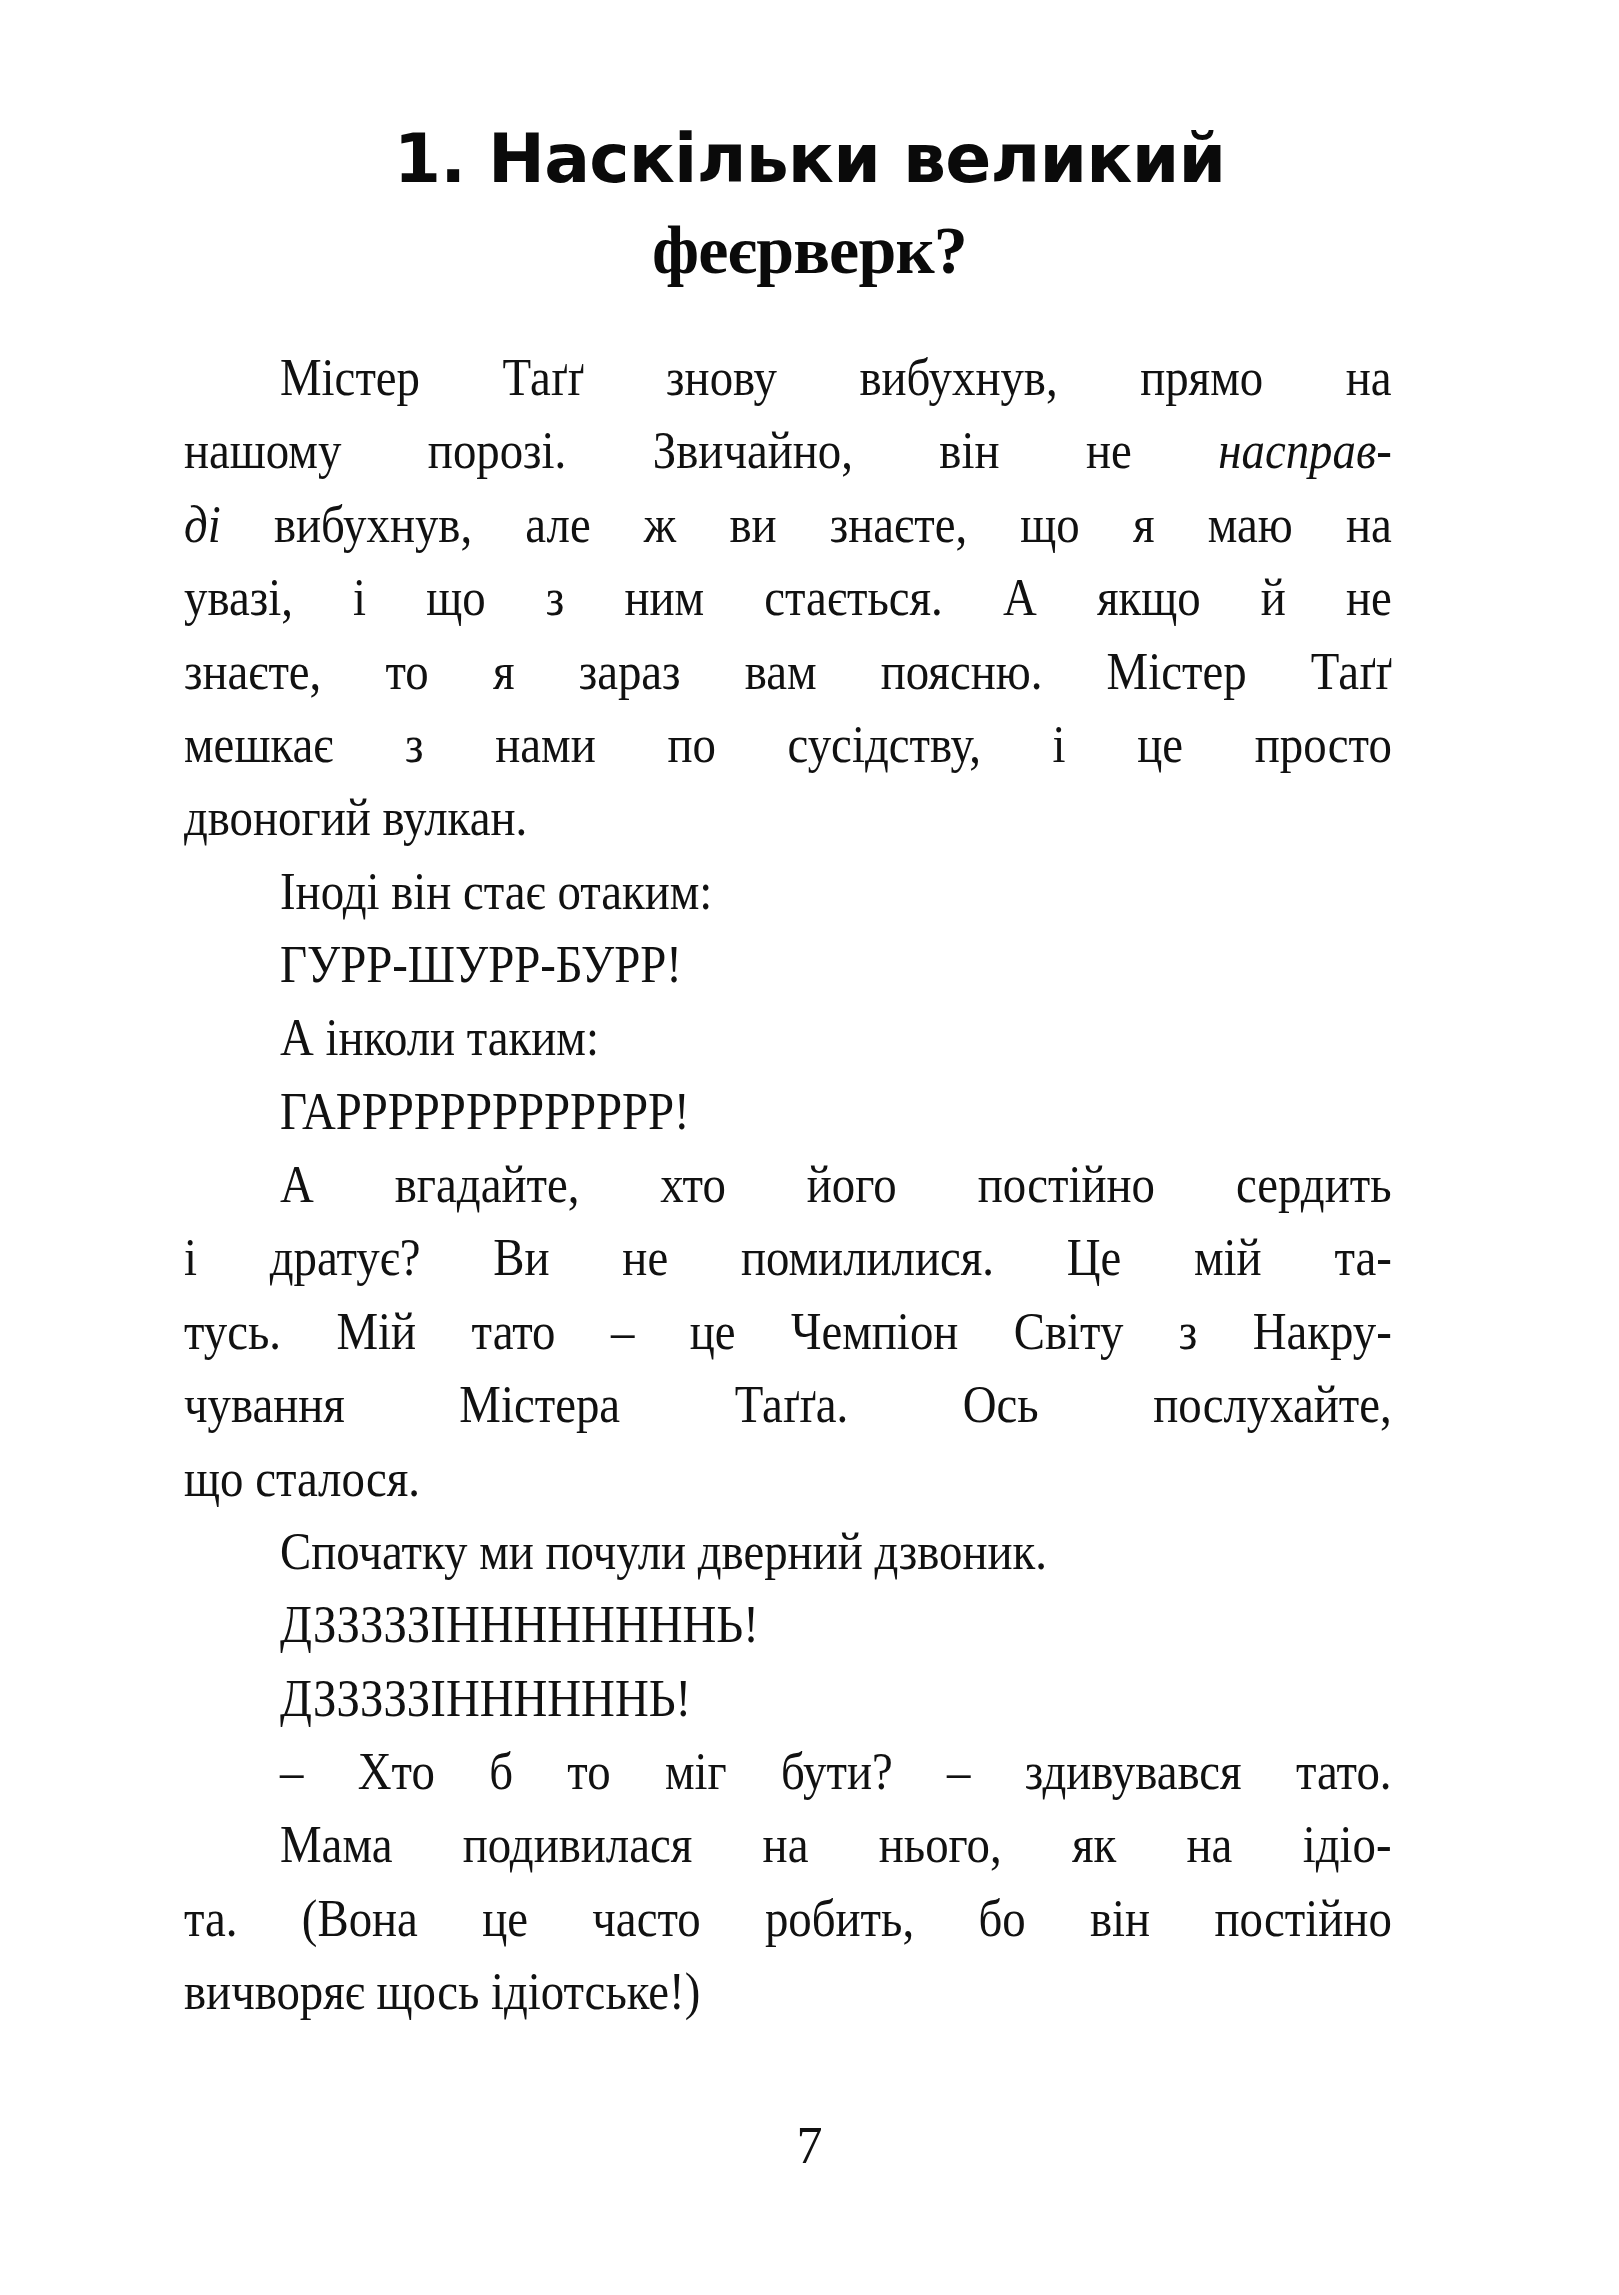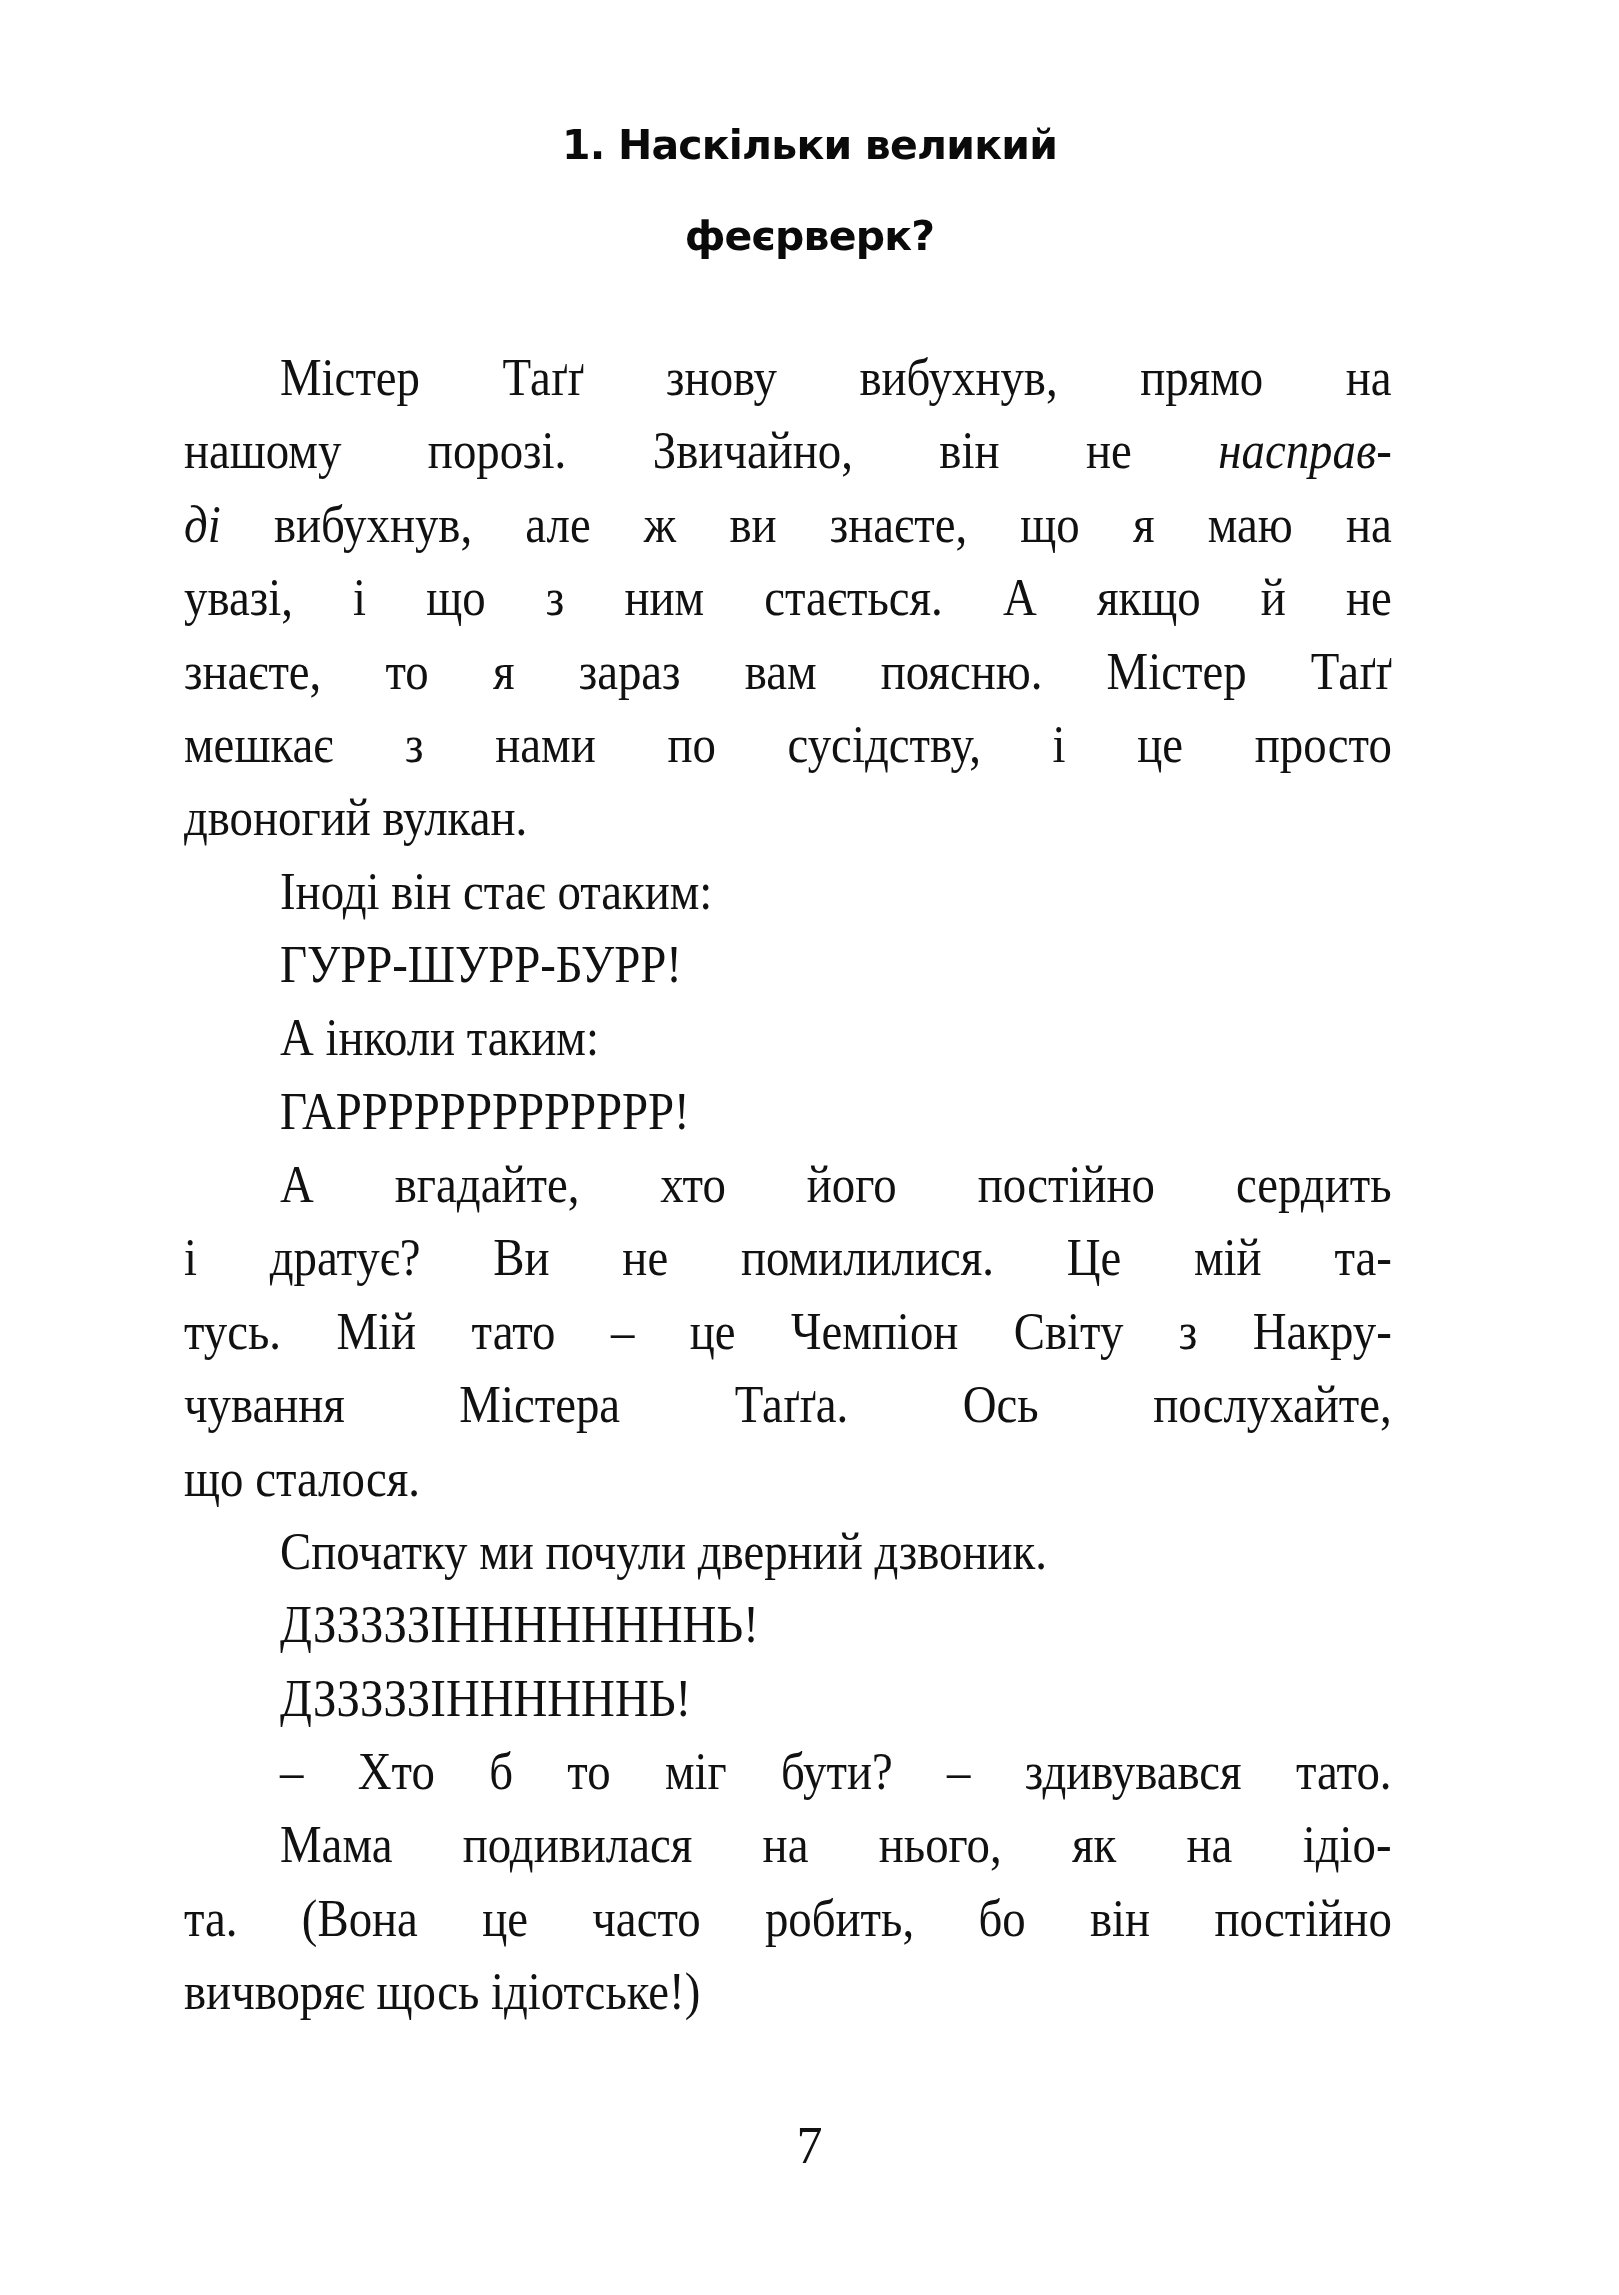--- a/index.html
+++ b/index.html
@@ -21,28 +21,28 @@
       height: 2295px;
       background: #ffffff;
     }
     .chapter-title {
       position: absolute;
       left: 0;
       width: 1619px;
       text-align: center;
       font-family: "DejaVu Sans", sans-serif;
       font-weight: bold;
-      font-size: 41px;
+      font-size: 68px;
       letter-spacing: -0.8px;
       color: #0a0a0a;
       line-height: 1;
       margin: 0;
     }
     .title-line-1 { top: 125px; }
-    .title-line-2 { top: 216px; }
+    .title-line-2 { top: 216px; font-family: Liberation Serif, serif; }
 
     .body-text {
       position: absolute;
       left: 184px;
       width: 1208px;
       top: 0;
       font-family: "Liberation Serif", "DejaVu Serif", serif;
       font-size: 52px;
       color: #111111;
     }

